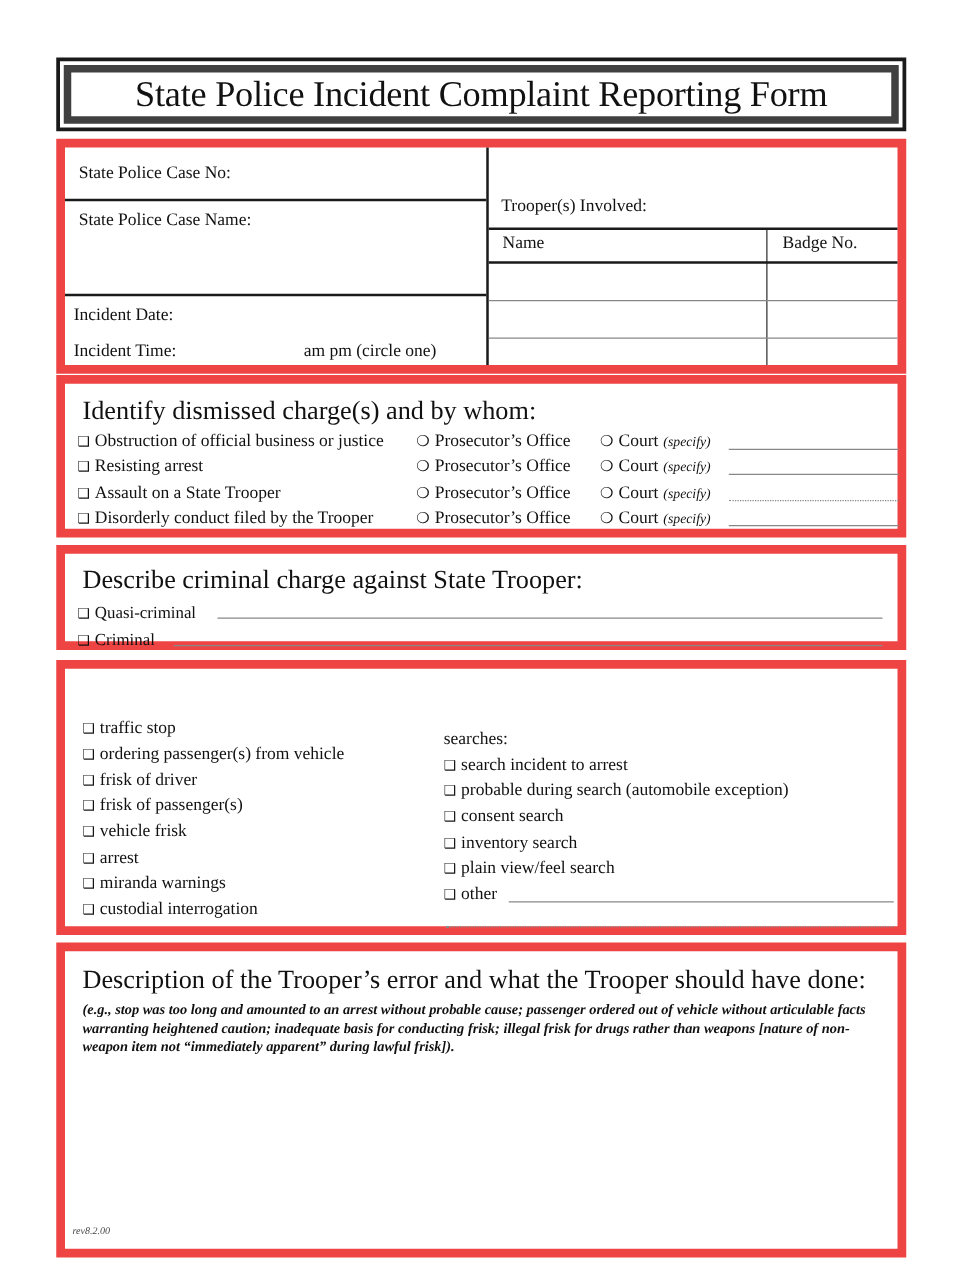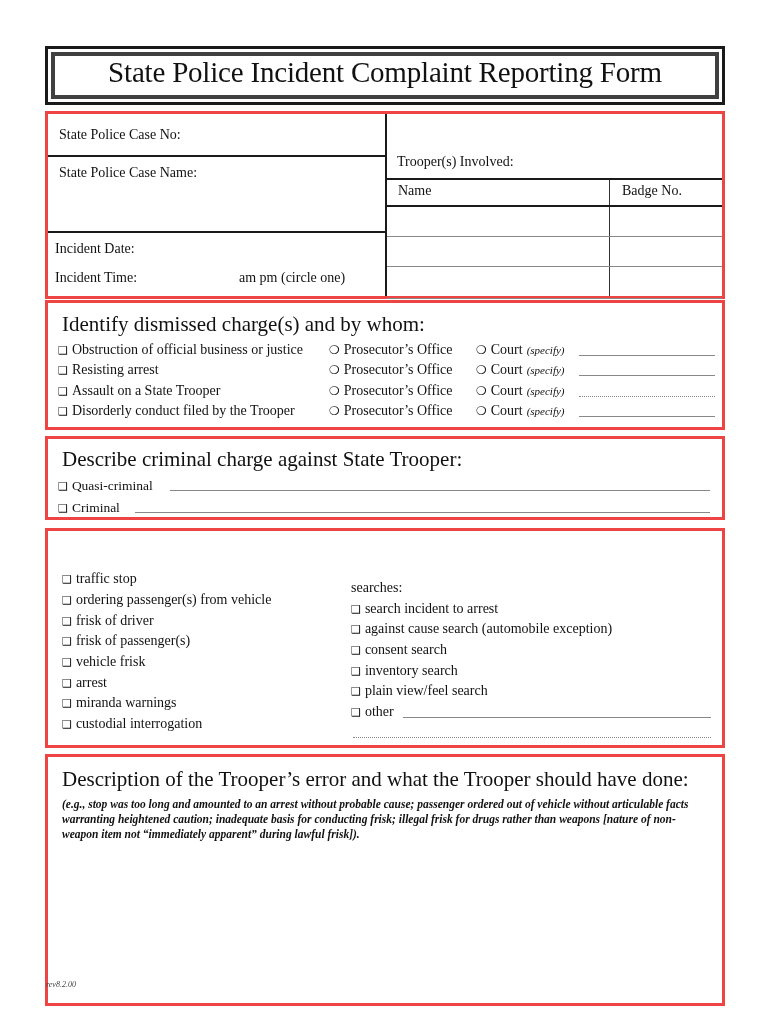--- a/index.html
+++ b/index.html
@@ -1,23 +1,23 @@
 <!DOCTYPE html>
 <html><head>
 <meta charset="utf-8">
 <style>
   * { box-sizing: border-box; margin: 0; padding: 0; }
   html, body { width: 770px; height: 1024px; background: #ffffff; }
   body { position: relative; font-family: "Liberation Serif", serif; color: #111; }
 
-  .box { position: absolute; border: 3px solid #ef4444; background: #fff; }
+  .box { position: absolute; border: 7px solid #ef4444; background: #fff; }
 
   
   #title-box { left: 45px; top: 46px; width: 680px; height: 59px; border: 3px solid #1a1a1a; padding: 3px; }
-  #title-inner { width: 100%; height: 100%; border: 4px solid #404040; display: flex; align-items: flex-start; justify-content: center; }
+  #title-inner { width: 100%; height: 100%; border: 6px solid #404040; display: flex; align-items: flex-end; justify-content: center; }
   #title-inner span { font-size: 29px; letter-spacing: -0.2px; }
 
   
   #info-box { left: 45px; top: 111px; width: 680px; height: 188px; display: flex; }
   #info-left { width: 339px; border-right: 2px solid #1a1a1a; position: relative; }
   #info-right { flex: 1; position: relative; margin-top: 33px; }
   .lbl { font-size: 14px; position: absolute; }
   .hline { position: absolute; left: 0; right: 0; height: 0; border-top: 2px solid #1a1a1a; }
   .hline.thin { border-top: 1px solid #888; }
 
@@ -34,21 +34,21 @@
   .uline { position: absolute; border-bottom: 1px solid #888; height: 0; }
   .uline.dotted { border-bottom: 1px dotted #888; }
 
   #dismissed-box { left: 45px; top: 300px; width: 680px; height: 130px; }
   #criminal-box { left: 45px; top: 436px; width: 680px; height: 84px; }
   #conduct-box { left: 45px; top: 528px; width: 680px; height: 220px; }
   #desc-box { left: 45px; top: 754px; width: 680px; height: 252px; }
 
   .example { position: absolute; left: 14px; right: 20px; top: 40px; font-size: 11.5px; font-style: italic; line-height: 15px; font-weight: bold; }
 
-  #rev { position: absolute; left: 46px; top: 980px; font-size: 8px; font-style: italic; color: #444; }
+  #rev { position: absolute; left: 46px; top: 980px; font-size: 8px; font-style: italic; color: #444; padding-left: 12px; }
 </style>
 </head>
 <body>
 
 <div id="title-box" class="box">
   <div id="title-inner">
     <span>State Police Incident Complaint Reporting Form</span>
   </div>
 </div>
 
@@ -194,21 +194,21 @@
       <span>custodial interrogation</span>
     </div>
 
   <span class="item" style="left:303px; top:49px;">searches:</span>
   <div class="item" style="left:303px; top:70px;">
       <span class="chk">❑</span>
       <span>search incident to arrest</span>
     </div>
   <div class="item" style="left:303px; top:90px;">
       <span class="chk">❑</span>
-      <span>against cause search (automobile exception)</span>
+      <span>probable during search (automobile exception)</span>
     </div>
   <div class="item" style="left:303px; top:111px;">
       <span class="chk">❑</span>
       <span>consent search</span>
     </div>
   <div class="item" style="left:303px; top:132px;">
       <span class="chk">❑</span>
       <span>inventory search</span>
     </div>
   <div class="item" style="left:303px; top:152px;">

